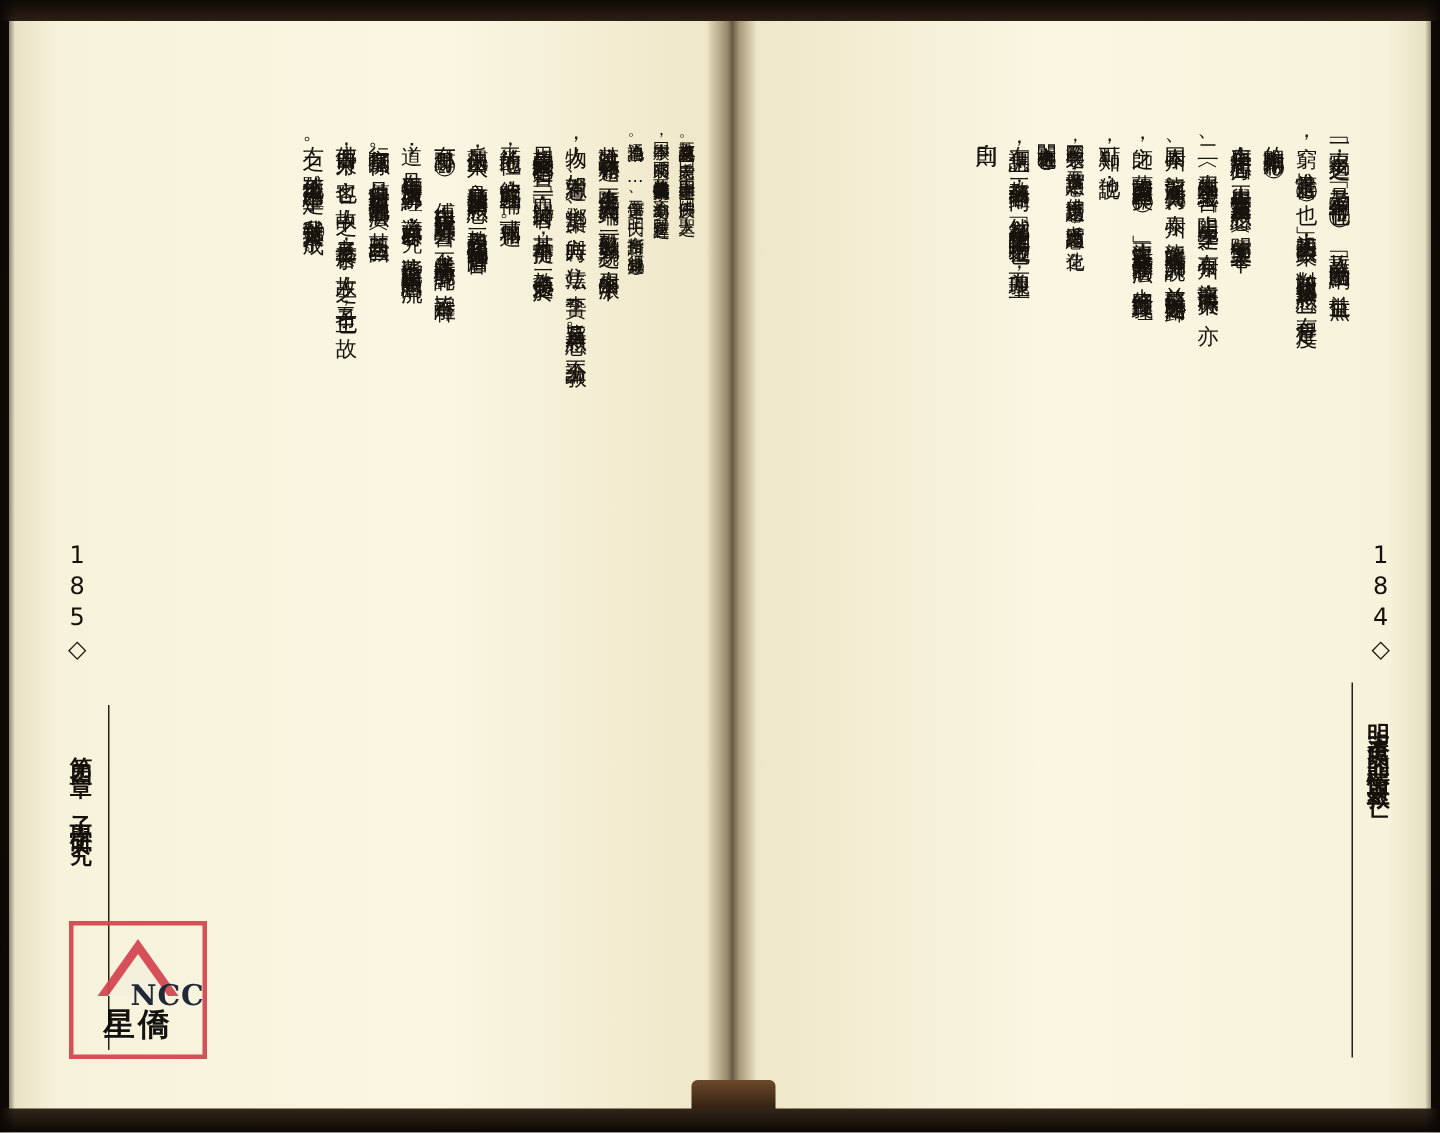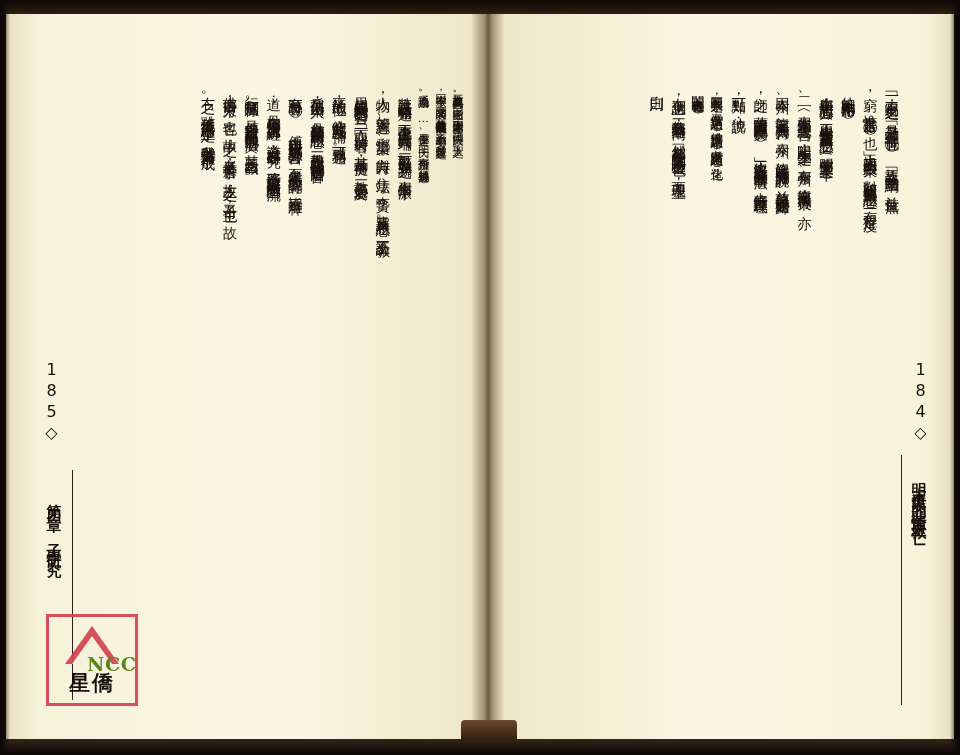--- a/index.html
+++ b/index.html
@@ -231,21 +231,21 @@
     z-index: 2;
   }
   .stamp .ncc {
     position: absolute;
     left: 0; right: 0;
     top: 36px;
     text-align: center;
     font-family: "DejaVu Serif", serif;
     font-weight: bold;
     font-size: 19px;
-    color: #4d7c0f;
+    color: #0f172a;
     letter-spacing: 0.03em;
     z-index: 3;
     padding-left: 38px;
   }
   .stamp .cn {
     position: absolute;
     left: 0; right: 0;
     bottom: 6px;
     text-align: center;
     font-family: "DejaVu Sans", sans-serif;

